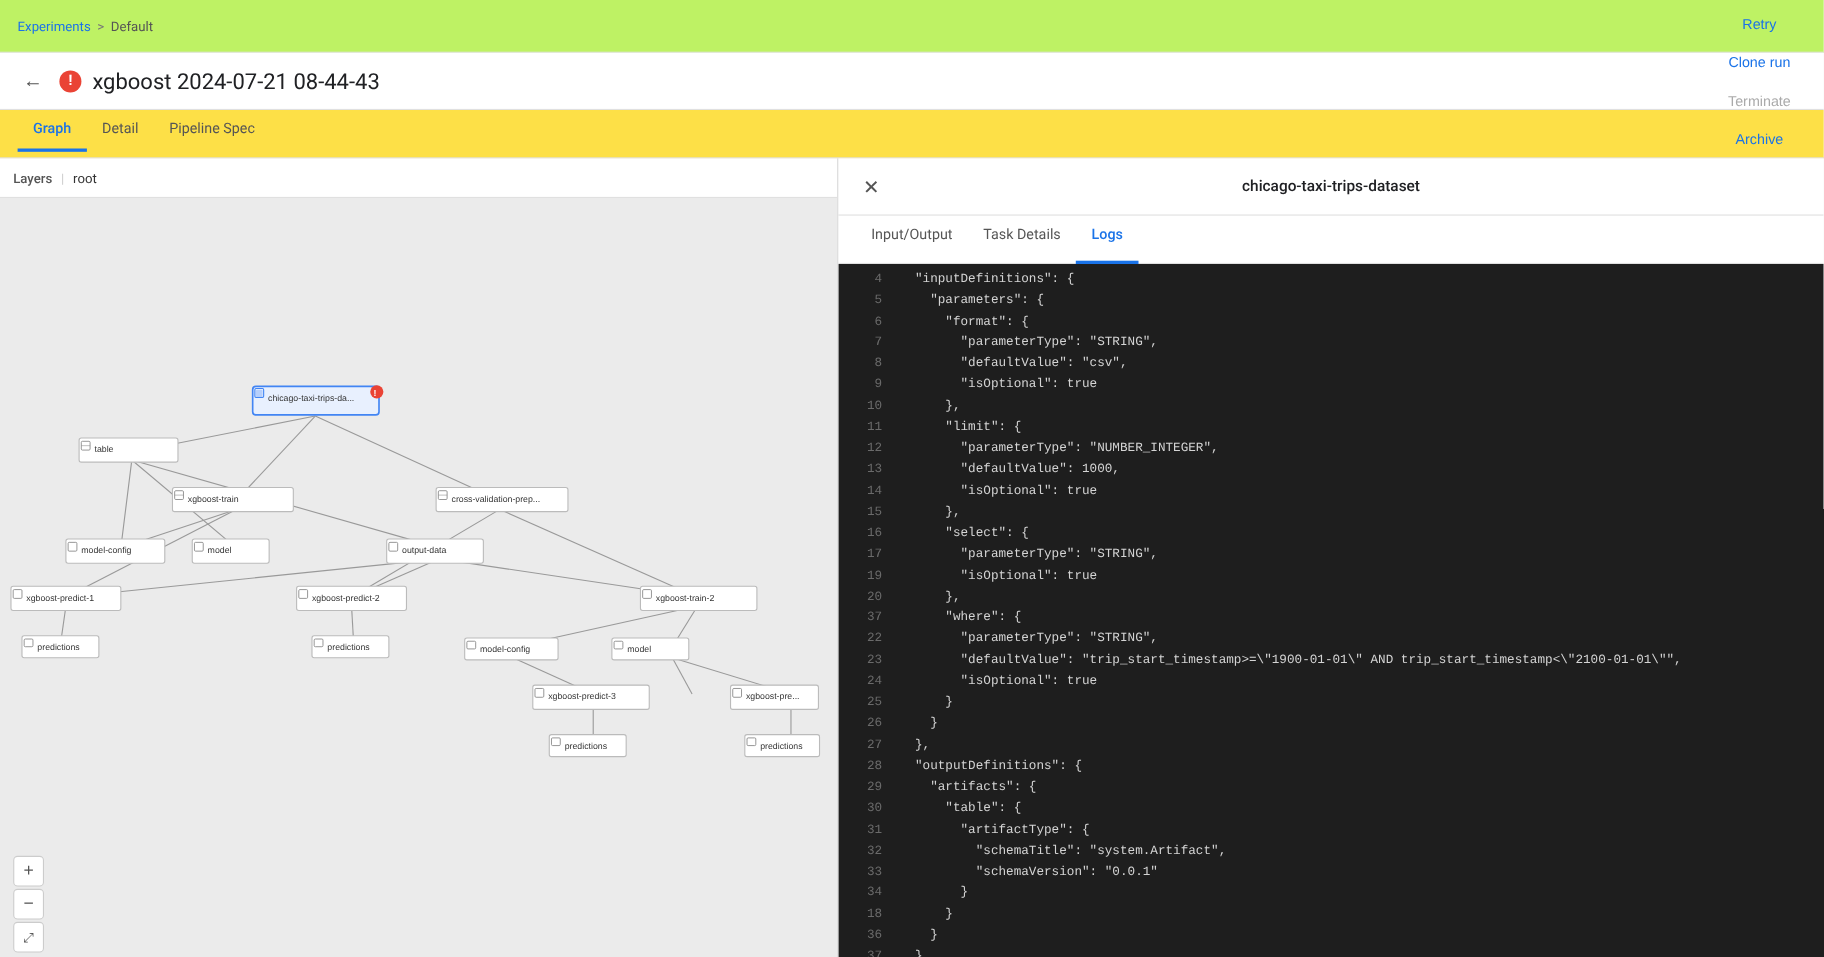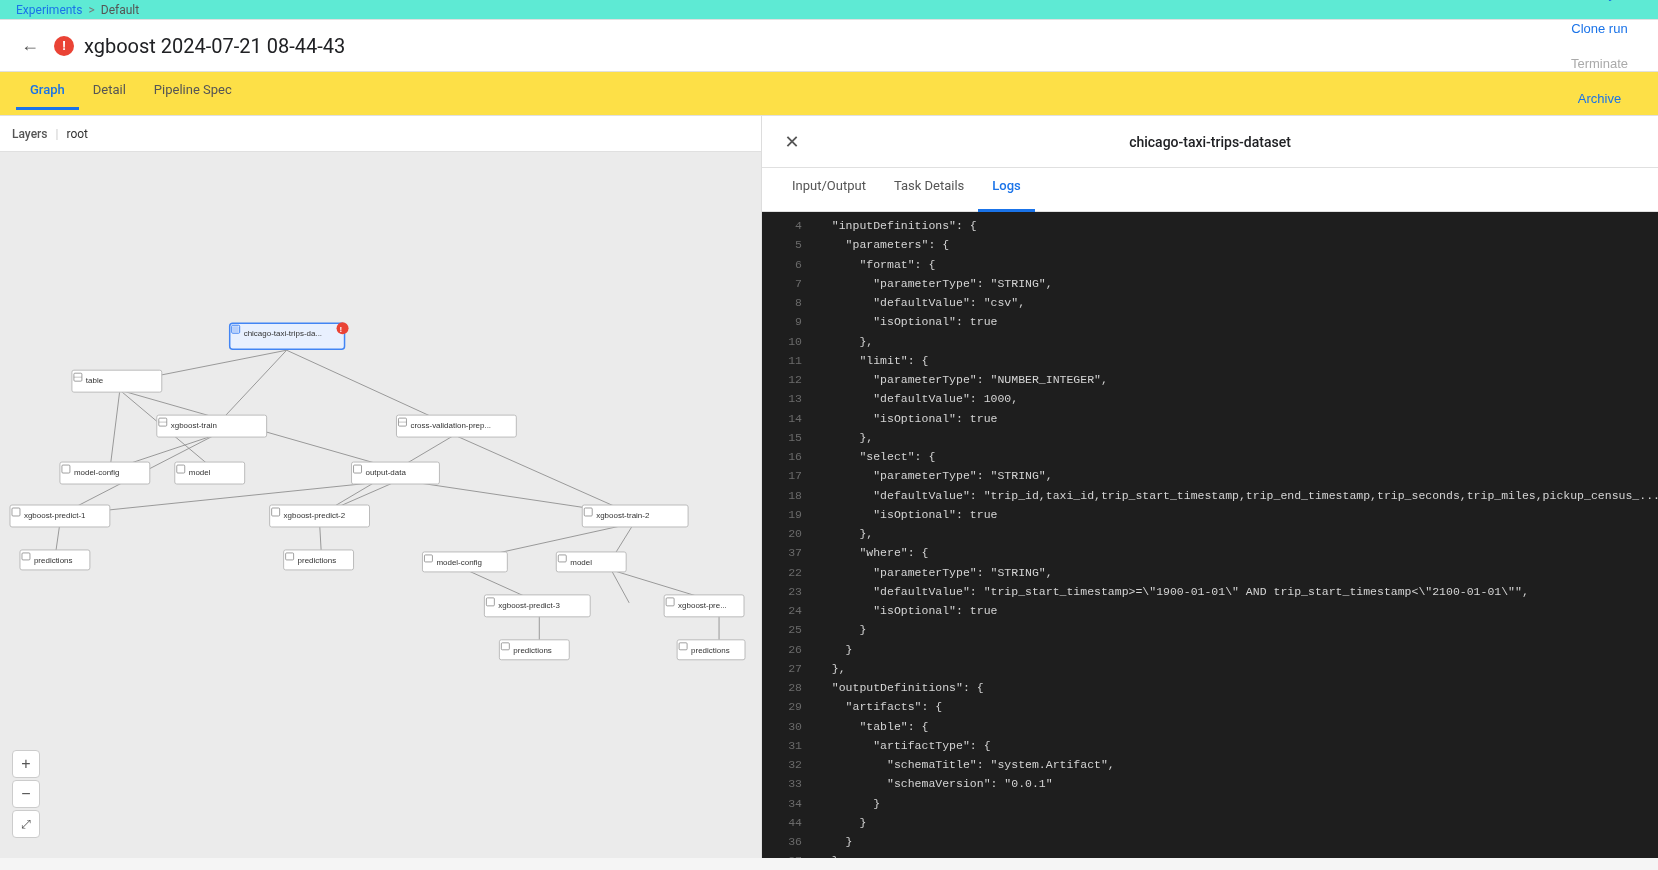--- a/index.html
+++ b/index.html
@@ -1,26 +1,26 @@
 <!DOCTYPE html>
 <html><head>
   <meta charset="utf-8">
   <style>
     * { box-sizing: border-box; margin: 0; padding: 0; }
     body { font-family: 'Roboto', Arial, sans-serif; font-size: 13px; background: #f5f5f5; color: #333; overflow: hidden; height: 870px; width: 1658px; }
 
     
     .breadcrumb-bar {
-      height: 20px;
+      height: 48px;
       display: flex;
       align-items: center;
       padding: 0 16px;
       font-size: 12px;
       color: #555;
-      background: #5eead4;
+      background: #bef264;
       border-bottom: 1px solid #e0e0e0;
     }
     .breadcrumb-bar a { color: #1a73e8; text-decoration: none; }
     .breadcrumb-bar .sep { margin: 0 6px; color: #777; }
 
     
     .header {
       height: 52px;
       display: flex;
       align-items: center;
@@ -469,36 +469,35 @@
         <div class="log-line"><span class="log-linenum">8</span><span class="log-text">        "defaultValue": "csv",</span></div>
         <div class="log-line"><span class="log-linenum">9</span><span class="log-text">        "isOptional": true</span></div>
         <div class="log-line"><span class="log-linenum">10</span><span class="log-text">      },</span></div>
         <div class="log-line"><span class="log-linenum">11</span><span class="log-text">      "limit": {</span></div>
         <div class="log-line"><span class="log-linenum">12</span><span class="log-text">        "parameterType": "NUMBER_INTEGER",</span></div>
         <div class="log-line"><span class="log-linenum">13</span><span class="log-text">        "defaultValue": 1000,</span></div>
         <div class="log-line"><span class="log-linenum">14</span><span class="log-text">        "isOptional": true</span></div>
         <div class="log-line"><span class="log-linenum">15</span><span class="log-text">      },</span></div>
         <div class="log-line"><span class="log-linenum">16</span><span class="log-text">      "select": {</span></div>
         <div class="log-line"><span class="log-linenum">17</span><span class="log-text">        "parameterType": "STRING",</span></div>
-        <div class="log-line"><span class="log-linenum">18</span><span class="log-text">        "defaultValue": "trip_id,taxi_id,trip_start_timestamp,trip_end_timestamp,trip_seconds,trip_miles,pickup_census_...</span></div>
         <div class="log-line"><span class="log-linenum">19</span><span class="log-text">        "isOptional": true</span></div>
         <div class="log-line"><span class="log-linenum">20</span><span class="log-text">      },</span></div>
         <div class="log-line"><span class="log-linenum">37</span><span class="log-text">      "where": {</span></div>
         <div class="log-line"><span class="log-linenum">22</span><span class="log-text">        "parameterType": "STRING",</span></div>
         <div class="log-line"><span class="log-linenum">23</span><span class="log-text">        "defaultValue": "trip_start_timestamp&gt;=\"1900-01-01\" AND trip_start_timestamp&lt;\"2100-01-01\"",</span></div>
         <div class="log-line"><span class="log-linenum">24</span><span class="log-text">        "isOptional": true</span></div>
         <div class="log-line"><span class="log-linenum">25</span><span class="log-text">      }</span></div>
         <div class="log-line"><span class="log-linenum">26</span><span class="log-text">    }</span></div>
         <div class="log-line"><span class="log-linenum">27</span><span class="log-text">  },</span></div>
         <div class="log-line"><span class="log-linenum">28</span><span class="log-text">  "outputDefinitions": {</span></div>
         <div class="log-line"><span class="log-linenum">29</span><span class="log-text">    "artifacts": {</span></div>
         <div class="log-line"><span class="log-linenum">30</span><span class="log-text">      "table": {</span></div>
         <div class="log-line"><span class="log-linenum">31</span><span class="log-text">        "artifactType": {</span></div>
         <div class="log-line"><span class="log-linenum">32</span><span class="log-text">          "schemaTitle": "system.Artifact",</span></div>
         <div class="log-line"><span class="log-linenum">33</span><span class="log-text">          "schemaVersion": "0.0.1"</span></div>
         <div class="log-line"><span class="log-linenum">34</span><span class="log-text">        }</span></div>
-        <div class="log-line"><span class="log-linenum">44</span><span class="log-text">      }</span></div>
+        <div class="log-line"><span class="log-linenum">18</span><span class="log-text">      }</span></div>
         <div class="log-line"><span class="log-linenum">36</span><span class="log-text">    }</span></div>
         <div class="log-line"><span class="log-linenum">37</span><span class="log-text">  },</span></div>
       </div>
   </div>
 
 </div>
 
 </body></html>

